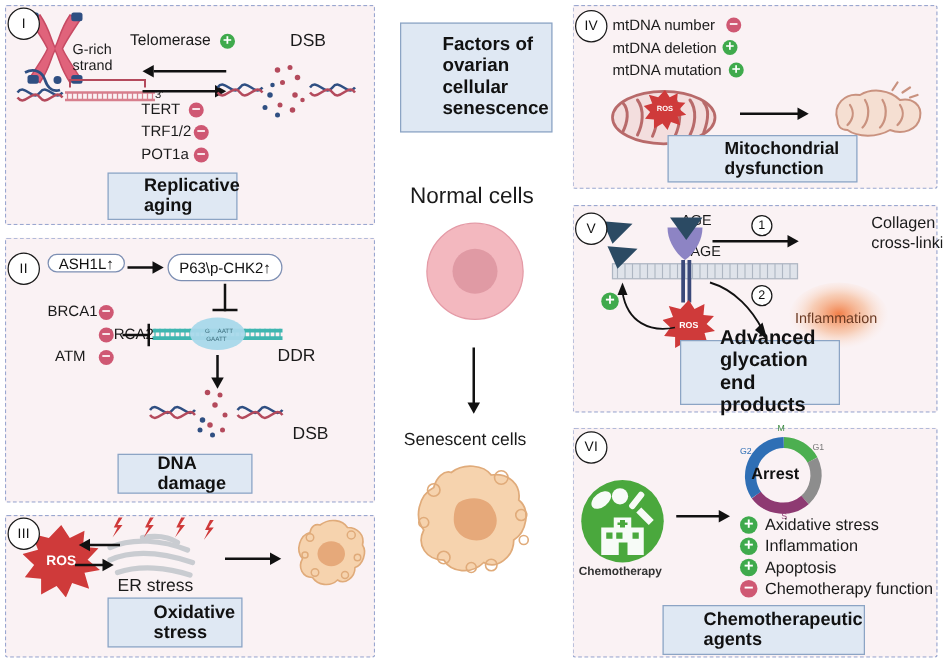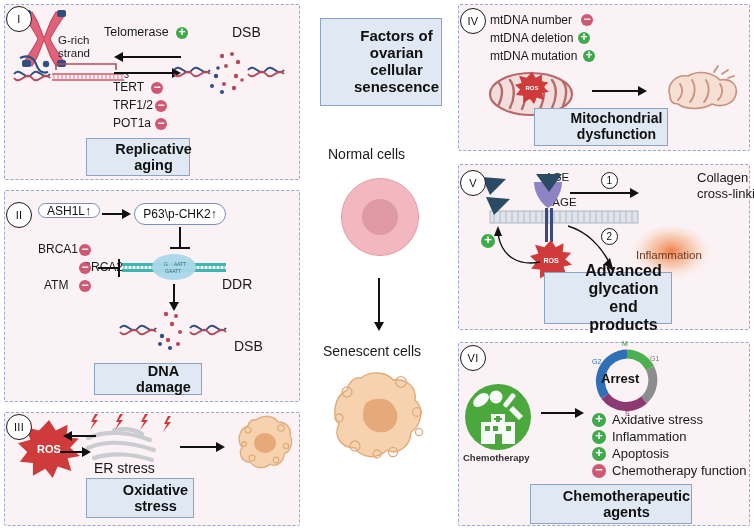--- a/index.html
+++ b/index.html
@@ -27,21 +27,21 @@
     background: #ffffff;
     display: flex; align-items: center; justify-content: center;
     font-size: 11px; color: #111; letter-spacing: .3px;
     z-index: 30;
   }
   .label-box {
     position: absolute;
     background: #dfe8f3;
     border: 1.4px solid #8ca4c4;
     display: flex; align-items: center; justify-content: center;
-    text-align: center;
+    text-align: left;
     font-weight: bold;
     color: #111;
     line-height: 1.12;
     z-index: 25;
     padding-left: 31px;
   }
   .txt { position: absolute; color: #1a1a1a; white-space: pre; }
 
   
   .badge {
@@ -326,21 +326,21 @@
   </svg>
 
   <div class="label-box" style="left:86px; top:478px; width:108px; height:40px; font-size:14.5px; white-space:pre-line;">Oxidative
 stress</div>
 
   <div class="label-box" style="left:320px; top:18px; width:122px; height:88px; font-size:15px; white-space:pre-line;">Factors of
 ovarian
 cellular
 senescence</div>
 
-  <div class="txt" style="left:328px; top:146px; font-size:14px;">Normal cells</div>
+  <div class="txt" style="left:328px; top:146px; font-size:18px;">Normal cells</div>
   <div class="cell-normal" style="left:341px; top:178px; width:78px; height:78px;"></div>
 
   <div class="tbar" style="left:378px; top:278px; width:2px; height:46px;"></div>
   <div class="arrow-head down" style="left:374px; top:322px;"></div>
 
   <div class="txt" style="left:323px; top:343px; font-size:14px;">Senescent cells</div>
   <svg style="left:331px; top:368px;" width="96" height="96" viewBox="0 0 96 96">
     <path d="M30 10 C40 2, 56 4, 62 12 C76 10, 86 20, 84 32 C94 40, 90 58, 80 64 C80 78, 66 88, 56 82 C46 92, 30 90, 24 80 C10 80, 2 68, 8 56 C0 46, 4 28, 16 22 C18 14, 24 8, 30 10 Z" fill="#f6d3ae" stroke="#e0ab7a" stroke-width="1.4"></path>
     <path d="M36 34 C46 28, 60 30, 64 40 C70 50, 64 62, 54 64 C42 66, 32 58, 32 48 C32 42, 33 37, 36 34 Z" fill="#e6a97a"></path>
     <g fill="none" stroke="#e0ab7a" stroke-width="1.3">
@@ -393,21 +393,21 @@
     <path d="M6 30 C2 18, 12 8, 24 10 C34 4, 48 6, 56 14 C66 12, 74 18, 72 28 C70 38, 58 42, 48 38 C38 44, 22 44, 14 38 C8 38, 6 34, 6 30 Z" fill="#f5dfd2" stroke="#c9927f" stroke-width="1.6"></path>
     <g fill="none" stroke="#c9927f" stroke-width="1.8" stroke-linecap="round">
       <path d="M16 18 C20 24, 18 30, 14 34"></path>
       <path d="M28 14 C33 22, 30 32, 26 36"></path>
       <path d="M42 14 C47 22, 44 32, 40 36"></path>
       <path d="M56 18 C60 24, 58 30, 54 34"></path>
       <path d="M50 6 L54 0 M58 8 L64 4 M64 12 L70 10"></path>
     </g>
   </svg>
 
-  <div class="label-box" style="left:534px; top:108px; width:134px; height:38px; font-size:14px; white-space:pre-line;">Mitochondrial
+  <div class="label-box" style="left:534px; top:108px; width:152px; height:38px; font-size:14px; white-space:pre-line;">Mitochondrial
 dysfunction</div>
 
   <div class="panel" style="left:458px; top:164px; width:292px; height:166px;"></div>
   <div class="roman" style="left:460px; top:170px;">V</div>
 
   <div class="txt" style="left:545px; top:171px; font-size:11.5px;">AGE</div>
   <div class="txt" style="left:544px; top:196px; font-size:11.5px;">RAGE</div>
 
   <svg style="left:490px; top:209px;" width="148" height="16" viewBox="0 0 148 16">
     <rect x="0" y="2" width="148" height="12" fill="#dfe3ea" stroke="#aeb6c2" stroke-width="1"></rect>

